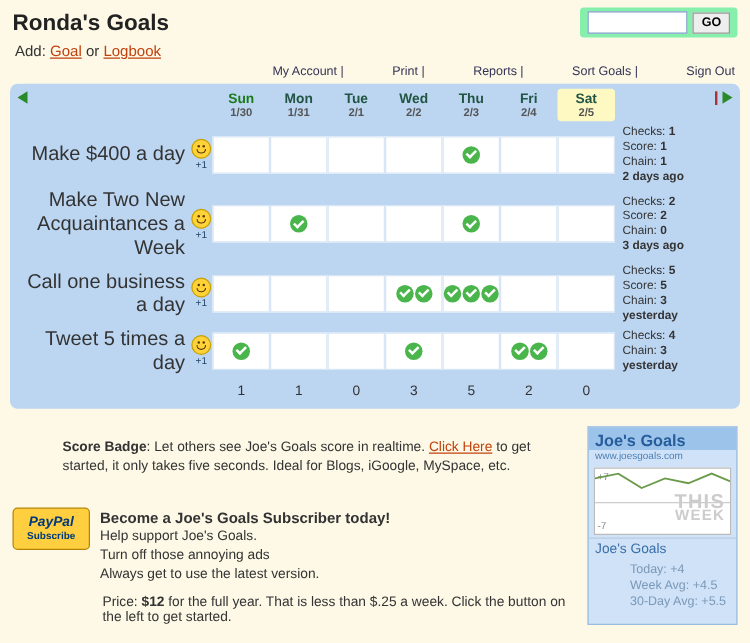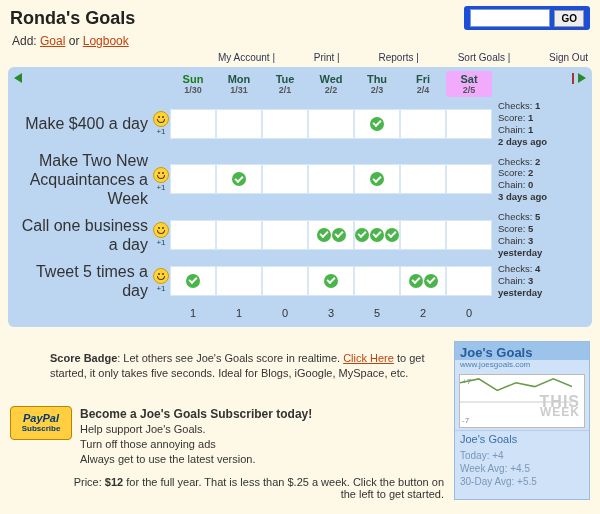--- a/index.html
+++ b/index.html
@@ -14,21 +14,21 @@
     color: #333;
   }
   a { color: #c2410c; text-decoration: underline; cursor: pointer; }
   .header {
     display: flex;
     align-items: center;
     justify-content: space-between;
     padding: 6px 10px 2px 10px;
   }
   .title { font-size: 18px; font-weight: bold; color: #222; }
-  .search-box { display: flex; align-items: center; gap: 4px; background:#1d4ed8; padding:3px 6px; border-radius:3px;}
+  .search-box { display: flex; align-items: center; gap: 4px; background:#86efac; padding:3px 6px; border-radius:3px;}
   .search-box input {
     width: 80px; height: 18px; border:1px solid #7a9cc6; font-size:11px; padding:1px 3px;
   }
   .search-box button {
     font-size:10px; font-weight:bold; background:#eee; border:1px solid #999; padding:2px 6px; cursor:pointer;
   }
   .addline { padding: 2px 12px; font-size: 12px; }
   .toplinks { text-align:right; font-size:10px; color:#335; padding: 2px 12px 4px 0;}
   .toplinks span { cursor:pointer;margin-left:36px; }
 
@@ -40,21 +40,21 @@
     position: relative;
   }
   .grid {
     display: grid;
     grid-template-columns: 140px 18px repeat(7, 46px) 90px;
     align-items: center;
     row-gap: 3px;
   }
   .dayhead { text-align:center; font-size:11px; font-weight:bold; color:#254; padding:2px 0; }
   .dayhead.sun { color: #1a7a1a; }
-  .dayhead.sat { background:#f0abfc; border-radius:3px; }
+  .dayhead.sat { background:#fef9c3; border-radius:3px; }
   .dayhead .date { display:block; font-weight:bold; font-size:9px; color:#555; }
 
   .goal-label { text-align:right; font-size:16px; color:#333; padding-right:4px; line-height:1.2; }
   .smile {
     width:16px; height:16px; border-radius:50%; background:#ffd23a;
     border:1px solid #c9a000; position:relative; margin:0 auto;
   }
   .smile::before, .smile::after {
     content:""; position:absolute; background:#5a3b00; width:2px; height:2px; border-radius:50%; top:4px;
   }
@@ -96,37 +96,37 @@
   .left-col { flex:1; }
   .scorebadge { font-size:11px; line-height:1.4; margin: 10px 0 24px 40px; }
   .subscribe { display:flex; gap:8px; align-items:flex-start; margin-left:0px;}
   .paypal {
     width:62px; height:34px; background:#ffcf3f; border:1px solid #b58500; border-radius:4px;
     font-size:8px; text-align:center; color:#003a7a; font-weight:bold; display:flex; flex-direction:column; justify-content:center; cursor:pointer;
   }
   .paypal .pp { font-style:italic; font-size:11px; }
   .subtext { font-size:11px; line-height:1.35; }
   .subtext .head { font-weight:bold; font-size:12px; }
-  .price { font-size:11px; margin:10px 0 0 55px;text-align:right; }
+  .price { font-size:11px; margin:10px 0 0 72px; }
 
   .widget {
-    width:136px; border:1px solid #9abce0; background:#cfe2f7; font-size:10px; color:#2a5;
+    width:120px; border:1px solid #9abce0; background:#cfe2f7; font-size:10px; color:#2a5;
     padding:0; position:relative;
   }
   .widget .whead { background:#9cc3ea; color:#265d9c; font-weight:bold; font-size:13px; padding:3px 5px 0 5px; }
   .widget .wurl { font-size:8px; color:#4d7fb5; padding:0 5px 3px 5px; }
   .widget .chart {
     margin:2px 4px; height:54px; background:#fff; border:1px solid #bbb; position:relative; overflow:hidden;
   }
   .widget .chart .lbl { position:absolute; right:4px; top:18px; color:#ccc; font-size:16px; font-weight:bold; letter-spacing:1px;}
   .widget .chart .lbl2 { position:absolute; right:4px; top:30px; color:#ccc; font-size:12px; font-weight:bold; letter-spacing:1px;}
   .widget .chart .tick { position:absolute; left:2px; font-size:8px; color:#888;}
   .widget svg { position:absolute; top:0; left:0; }
   .widget .wtitle { color:#3a6fa7; font-size:11px; padding:2px 5px; border-top:1px solid #b8cde4;}
-  .widget .wstats { padding:2px 5px 5px 5px; color:#7a98b8; line-height:1.3;}
+  .widget .wstats { padding:2px 5px 5px 5px; color:#7a98b8; line-height:1.3;margin-left:28px;}
   .headspacer { }
   .smilecell { display:flex; flex-direction:column; align-items:center; gap:0px;}
 </style>
 </head>
 <body>
 
 <div class="header">
   <div class="title">Ronda's Goals</div>
   <div class="search-box">
     <input type="text" value="" style="">

